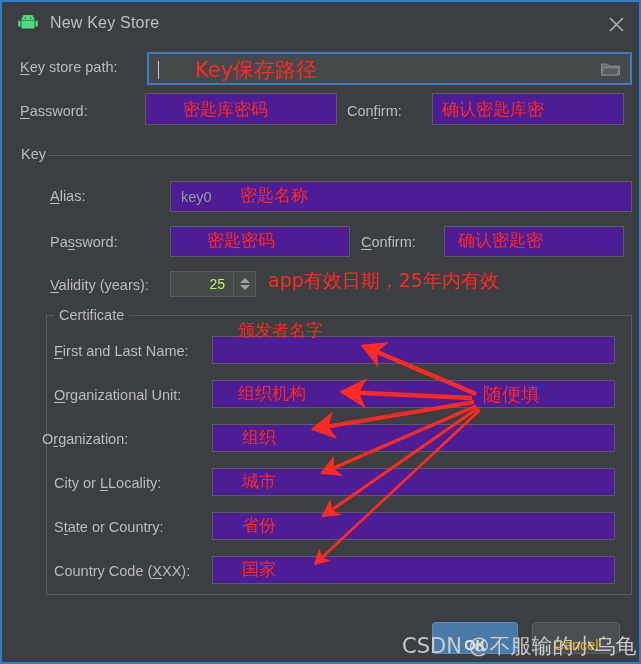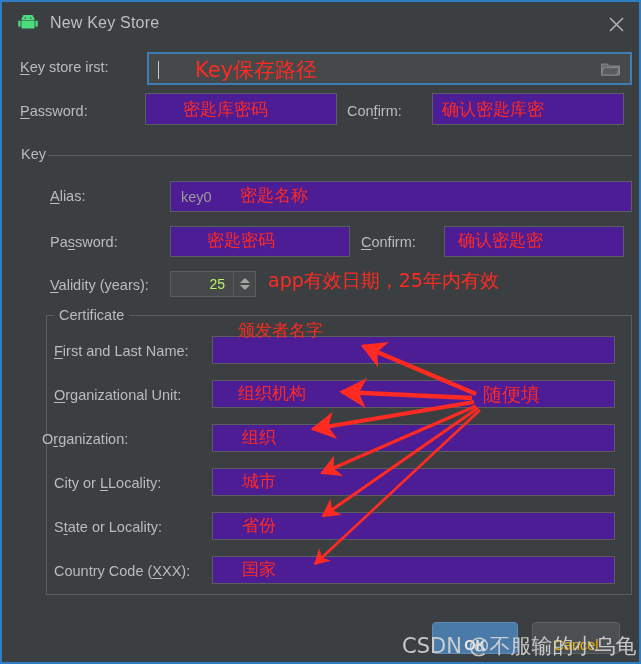--- a/index.html
+++ b/index.html
@@ -229,21 +229,21 @@
     <span id="title-text">New Key Store</span>
     <div id="close-btn">
       <svg width="15" height="15" viewBox="0 0 15 15">
         <line x1="1" y1="1" x2="14" y2="14" stroke="#b0b0b0" stroke-width="1.6"></line>
         <line x1="14" y1="1" x2="1" y2="14" stroke="#b0b0b0" stroke-width="1.6"></line>
       </svg>
     </div>
   </div>
 
   <div class="lbl" style="left:18px; top:57px;">
-    <u>K</u><span>ey store irst:</span>
+    <u>K</u><span>ey store path:</span>
   </div>
   <div class="field focused" style="left:145px; top:50px; width:485px; height:33px;">
     <div id="caret"></div>
     <svg id="folder-icon" width="19" height="15" viewBox="0 0 19 15">
       <path d="M0.5 2.5h6l1.6 2.0h10.4v9.0H0.5z" fill="#6a6e70" stroke="#8b8f91" stroke-width="0.9"></path>
       <path d="M2.6 6.2h15.8l-2.4 7.3H0.5z" fill="#585c5e" stroke="#8b8f91" stroke-width="0.9"></path>
     </svg>
   </div>
   <div class="anno" style="left:193px; top:58px; font-size:21px;">Key保存路径</div>
 
@@ -315,21 +315,21 @@
   <div class="field" style="left:210px; top:422px; width:403px; height:28px;"></div>
   <div class="anno" style="left:240px; top:427px;">组织</div>
 
   <div class="lbl" style="left:52px; top:473px;">
     City or <u>L</u><span>Locality:</span>
   </div>
   <div class="field" style="left:210px; top:466px; width:403px; height:28px;"></div>
   <div class="anno" style="left:240px; top:471px;">城市</div>
 
   <div class="lbl" style="left:52px; top:517px;">
-    S<u>t</u><span>ate or Locality:</span>
+    S<u>t</u><span>ate or Country:</span>
   </div>
   <div class="field" style="left:210px; top:510px; width:403px; height:28px;"></div>
   <div class="anno" style="left:240px; top:515px;">省份</div>
 
   <div class="lbl" style="left:52px; top:561px;">
     Country Code (<u>X</u><span>XX):</span>
   </div>
   <div class="field" style="left:210px; top:554px; width:403px; height:28px;"></div>
   <div class="anno" style="left:240px; top:559px;">国家</div>
 

